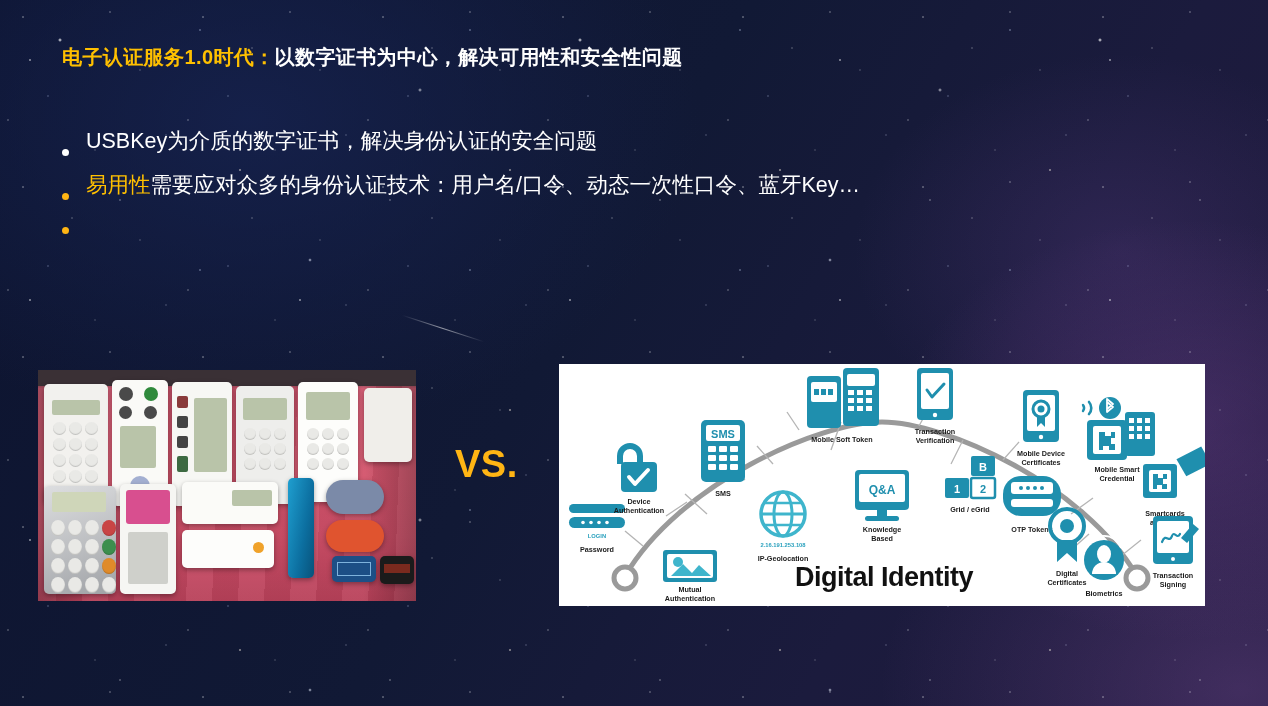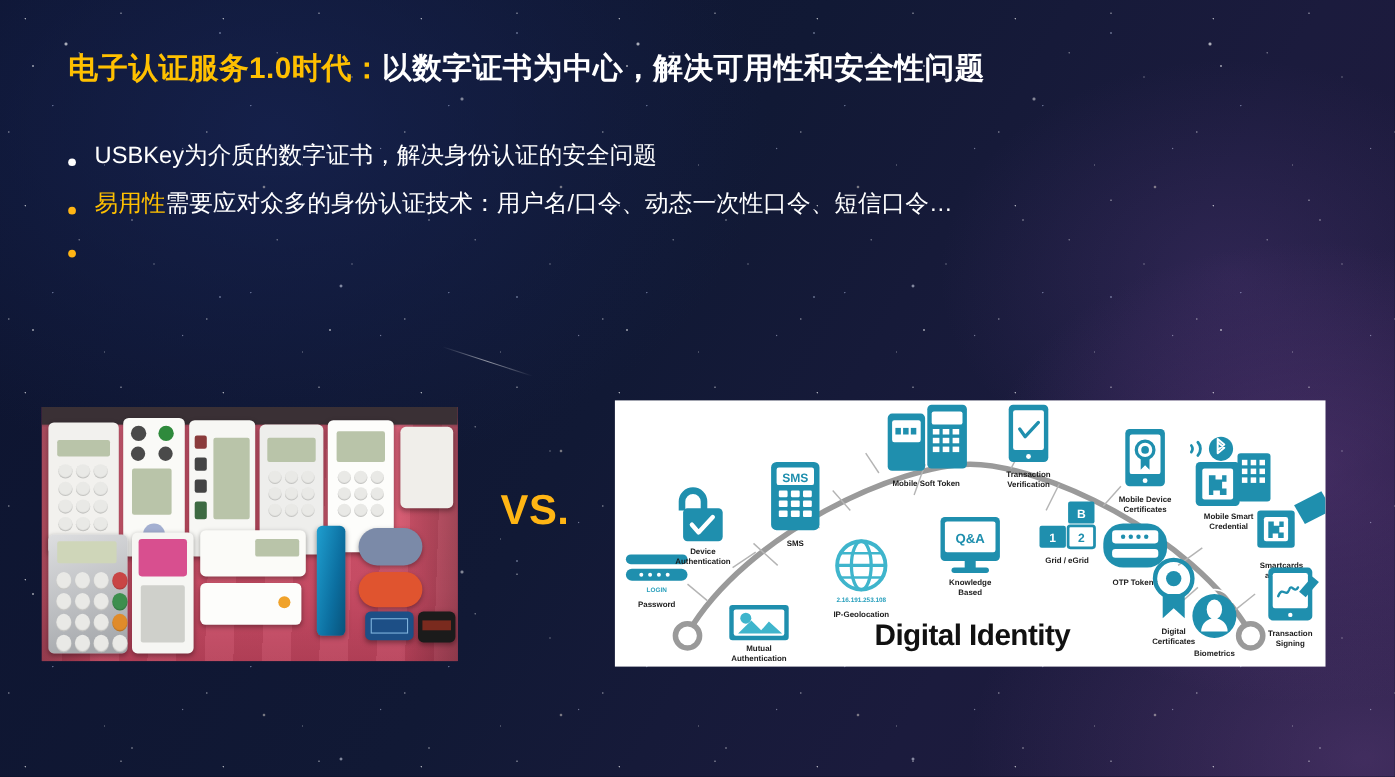--- a/index.html
+++ b/index.html
@@ -49,28 +49,28 @@
   }
   .streak{
     position:absolute;left:400px;top:328px;width:86px;height:1px;
     background:linear-gradient(90deg,rgba(255,255,255,0),rgba(255,255,255,.55),rgba(255,255,255,0));
     transform:rotate(18deg);
   }
 
   
   #title{
     position:absolute;left:62px;top:44px;width:1150px;
-    font-size:27px;font-weight:bold;letter-spacing:.4px;white-space:nowrap;
+    font-size:20px;font-weight:bold;letter-spacing:.4px;white-space:nowrap;
   }
   #title .gold{color:#ffc000;}
   #title .white{color:#ffffff;}
 
   
   #bullets{position:absolute;left:62px;top:128px;width:1140px;}
-  .bullet{display:flex;align-items:center;margin-bottom:16px;}
+  .bullet{display:flex;align-items:flex-end;margin-bottom:16px;}
   .dot{
     flex:0 0 auto;width:7px;height:7px;border-radius:50%;
     margin:11px 17px 0 0;
   }
   .dot.white{background:#ffffff;}
   .dot.gold{background:#ffb514;}
   .btext{font-size:21.5px;color:#ffffff;line-height:1.3;white-space:nowrap;}
   .btext .hl{color:#ffc000;}
 
   
@@ -136,21 +136,21 @@
 
   <div id="bullets">
 
     <div class="bullet">
       <span class="dot white"></span>
       <span class="btext"><span>USBKey为介质的数字证书，解决身份认证的安全问题</span></span>
     </div>
 
     <div class="bullet">
       <span class="dot gold"></span>
-      <span class="btext"><span class="hl">易用性</span><span>需要应对众多的身份认证技术：用户名/口令、动态一次性口令、短信口令…</span></span>
+      <span class="btext"><span class="hl">易用性</span><span>需要应对众多的身份认证技术：用户名/口令、动态一次性口令、蓝牙Key…</span></span>
     </div>
 
     <div class="bullet">
       <span class="dot gold"></span>
     </div>
 
   </div>
 
   <div id="photo">
     <div class="ph-bg"></div>

